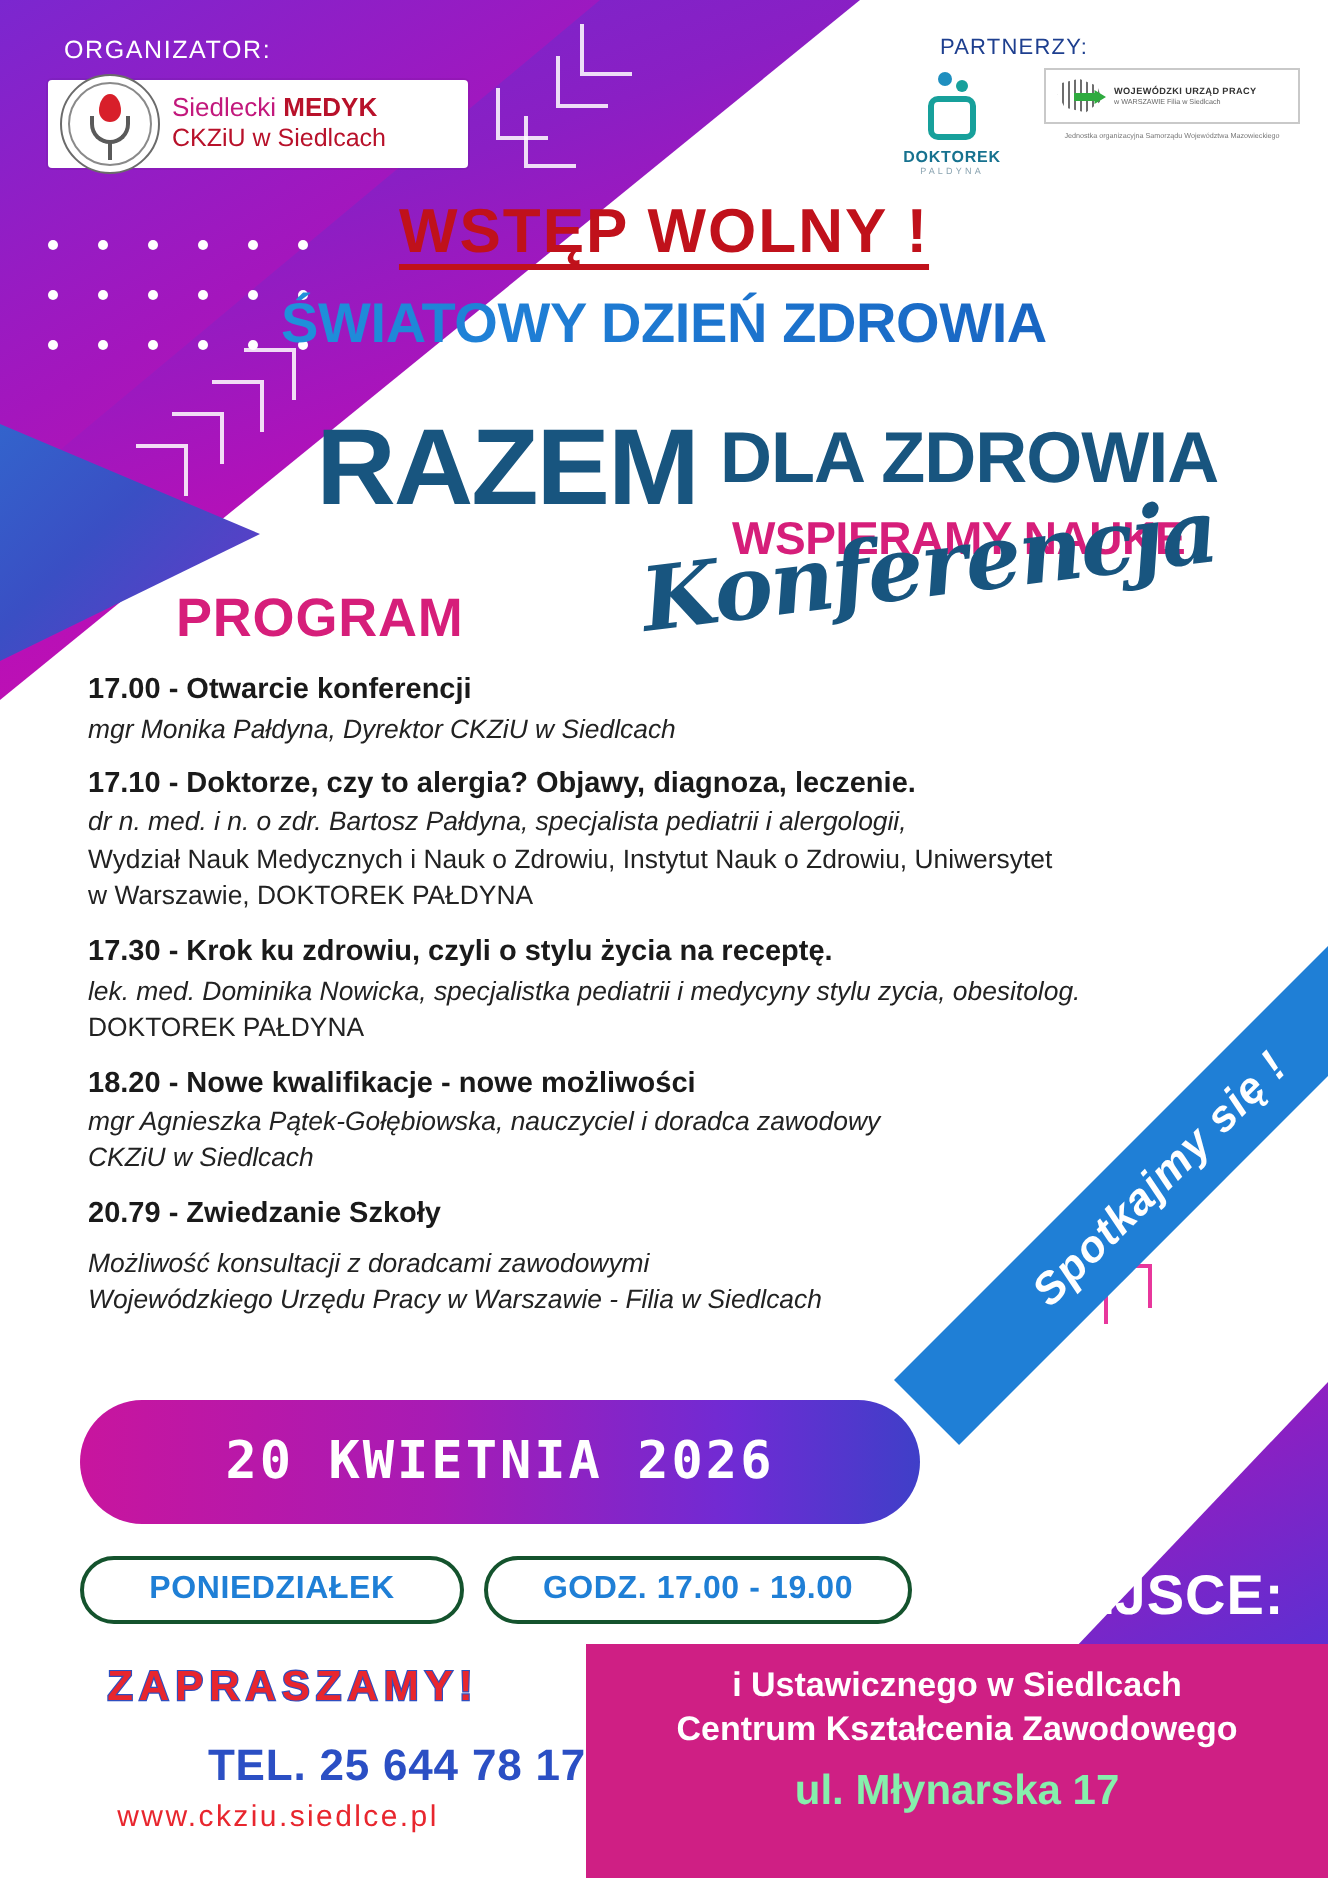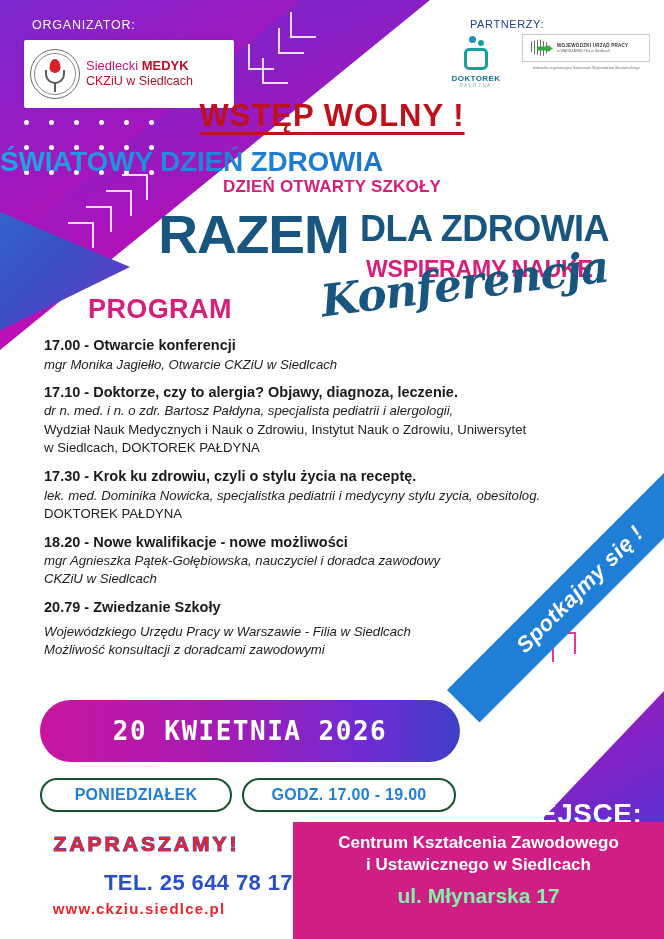--- a/index.html
+++ b/index.html
@@ -38,21 +38,21 @@
   .lb{ position:absolute; border-left:2px solid; border-bottom:2px solid; }
   .lb.w{ border-color:rgba(255,255,255,.85); }
   .lb.p{ border-color:#e8379c; }
 
   
   .organizator{
     position:absolute; left:32px; top:18px;
     color:#fff; font-size:12.5px; letter-spacing:.8px; font-weight:400;
   }
   .logo-box{
-    position:absolute; left:24px; top:40px; width:210px; height:68px;
+    position:absolute; left:24px; top:40px; width:210px; height:44px;
     background:#fff; border-radius:2px;
     display:flex; align-items:center; gap:6px; padding:4px 6px;
     box-shadow:0 0 0 1px rgba(0,0,0,.05);
   }
   .logo-seal{
     width:50px; height:50px; border-radius:50%;
     border:1px solid #6b6b6b; flex:0 0 50px;
     position:relative; background:#fff;
   }
   .logo-seal .ring{
@@ -120,21 +120,21 @@
   .wup-t2{ font-size:3.6px; color:#666; line-height:1.25; }
   .wup-cap{ font-size:3.6px; color:#777; margin-top:4px; text-align:center; line-height:1.3; }
 
   
   .wstep{
     position:absolute; left:0; right:0; top:98px; text-align:center;
     color:#c0111b; font-size:31px; font-weight:bold; letter-spacing:1px;
     text-decoration:underline; text-decoration-thickness:3px; text-underline-offset:6px;
   }
   .swiatowy{
-    position:absolute; left:0; right:0; top:146px; text-align:left;
+    position:absolute; left:0; right:0; top:146px; text-align:center;
     font-size:28px; font-weight:bold; letter-spacing:-.2px;
     background:linear-gradient(90deg,#1fa8e0 0%,#1f7fd6 38%,#1558b8 100%);
     -webkit-background-clip:text; background-clip:text; color:transparent;
   }
   .dzien-otw{
     position:absolute; left:0; right:0; top:177px; text-align:center;
     color:#d61e7a; font-size:17px; font-weight:bold; letter-spacing:.2px;
   }
   .razem{
     position:absolute; left:160px; top:203px;
@@ -199,21 +199,21 @@
   .ribbon span{
     color:#fff; font-size:22px; font-weight:bold; letter-spacing:.5px;
     font-style:italic;
   }
   .purple-corner2{
     position:absolute; left:463px; top:640px; width:201px; height:182px;
     background:linear-gradient(150deg,#c0129f 0%,#9a1bbd 45%,#5e2fd2 100%);
     clip-path:polygon(38% 100%, 100% 28%, 100% 100%);
   }
   .miejsce{
-    position:absolute; left:506px; top:798px;
+    position:absolute; left:506px; top:782px;
     color:#fff; font-size:28px; font-weight:bold; letter-spacing:.5px;
   }
 
   
   .venue{
     position:absolute; left:293px; top:822px; width:371px; height:117px;
     background:#cf1f84; padding-top:10px; text-align:center;
   }
   .venue .v1{ color:#fff; font-size:17px; font-weight:bold; line-height:1.3; }
   .venue .v2{ color:#86efac; font-size:21px; font-weight:bold; margin-top:8px; }
@@ -224,21 +224,21 @@
     color:#e8262e; font-size:21px; font-weight:bold; letter-spacing:3px;
     -webkit-text-stroke:1.2px #2f4fc0;
     paint-order:stroke fill;
   }
   .tel{
     position:absolute; left:0; top:870px; width:293px; text-align:right;
     color:#2b4fc4; font-size:22px; font-weight:bold; letter-spacing:.4px;
   }
   .web{
     position:absolute; left:0; top:900px; width:278px; text-align:center;
-    color:#e8262e; font-size:15px; font-weight:bold; letter-spacing:1.2px;
+    color:#e8262e; font-size:15px; font-weight:normal; letter-spacing:1.2px;
   }
 </style>
 </head>
 <body>
 
 <div class="poster">
 
   <div class="tl-wedge"></div>
   <div class="tl-wedge2"></div>
   <div class="blue-arrow"></div>
@@ -314,74 +314,73 @@
           <div class="wup-t1">WOJEWÓDZKI URZĄD PRACY</div>
           <div class="wup-t2">w WARSZAWIE Filia w Siedlcach</div>
         </div>
       </div>
       <div class="wup-cap">Jednostka organizacyjna Samorządu Województwa Mazowieckiego</div>
     </div>
   </div>
 
   <div class="wstep">WSTĘP WOLNY !</div>
   <div class="swiatowy">ŚWIATOWY DZIEŃ ZDROWIA</div>
-  <div class="dzien-otw">DZIEŃ OTWARTY SZKOŁY</div>
   <div class="razem">RAZEM</div>
   <div class="dla-zdrowia">DLA ZDROWIA</div>
   <div class="wspieramy">WSPIERAMY NAUKĘ</div>
   <div class="konferencja">Konferencja</div>
   <div class="program">PROGRAM</div>
 
   <div class="plist">
     <div class="pitem">
       <div class="p-head">17.00 - Otwarcie konferencji</div>
-      <div class="p-sub">mgr Monika Jagiełło, Otwarcie CKZiU w Siedlcach</div>
+      <div class="p-sub">mgr Monika Pałdyna, Dyrektor CKZiU w Siedlcach</div>
     </div>
     <div class="pitem">
       <div class="p-head">17.10 - Doktorze, czy to alergia? Objawy, diagnoza, leczenie.</div>
       <div class="p-sub"> dr n. med. i n. o zdr. Bartosz Pałdyna, specjalista pediatrii i alergologii,</div>
       <div class="p-sub2">Wydział Nauk Medycznych i Nauk o Zdrowiu, Instytut Nauk o Zdrowiu, Uniwersytet</div>
-      <div class="p-sub3">w Siedlcach, DOKTOREK PAŁDYNA</div>
+      <div class="p-sub3">w Warszawie, DOKTOREK PAŁDYNA</div>
     </div>
     <div class="pitem">
       <div class="p-head">17.30 -  Krok ku zdrowiu, czyli o stylu życia na receptę.</div>
       <div class="p-sub">lek. med. Dominika Nowicka, specjalistka pediatrii i medycyny stylu zycia, obesitolog.</div>
       <div class="p-sub3">DOKTOREK PAŁDYNA</div>
     </div>
     <div class="pitem">
       <div class="p-head">18.20 - Nowe kwalifikacje - nowe możliwości</div>
       <div class="p-sub">mgr Agnieszka Pątek-Gołębiowska, nauczyciel i doradca zawodowy</div>
       <div class="p-sub">CKZiU w Siedlcach</div>
     </div>
     <div class="pitem">
       <div class="p-head" style="margin-bottom:6px;">20.79 - Zwiedzanie Szkoły</div>
+      <div class="p-sub">Możliwość konsultacji z doradcami zawodowymi</div>
       <div class="p-sub">Wojewódzkiego Urzędu Pracy w Warszawie - Filia w Siedlcach</div>
-      <div class="p-sub">Możliwość konsultacji z doradcami zawodowymi</div>
     </div>
   </div>
 
   <div class="date-pill">
     <span>20 KWIETNIA 2026</span>
   </div>
   <div class="badge b1">
     <span>PONIEDZIAŁEK</span>
   </div>
   <div class="badge b2">
     <span>GODZ. 17.00  - 19.00</span>
   </div>
 
   <div class="purple-corner2"></div>
   <div class="ribbon">
     <span>Spotkajmy się !</span>
   </div>
   <div class="miejsce">MIEJSCE:</div>
 
   <div class="venue">
+    <div class="v1">i Ustawicznego w Siedlcach</div>
     <div class="v1">Centrum Kształcenia Zawodowego</div>
-    <div class="v1">i Ustawicznego w Siedlcach</div>
     <div class="v2">ul. Młynarska 17</div>
   </div>
 
   <div class="zapraszamy">ZAPRASZAMY!</div>
   <div class="tel">TEL. 25 644 78 17</div>
   <div class="web">www.ckziu.siedlce.pl</div>
 
 </div>
 
 </body></html>

